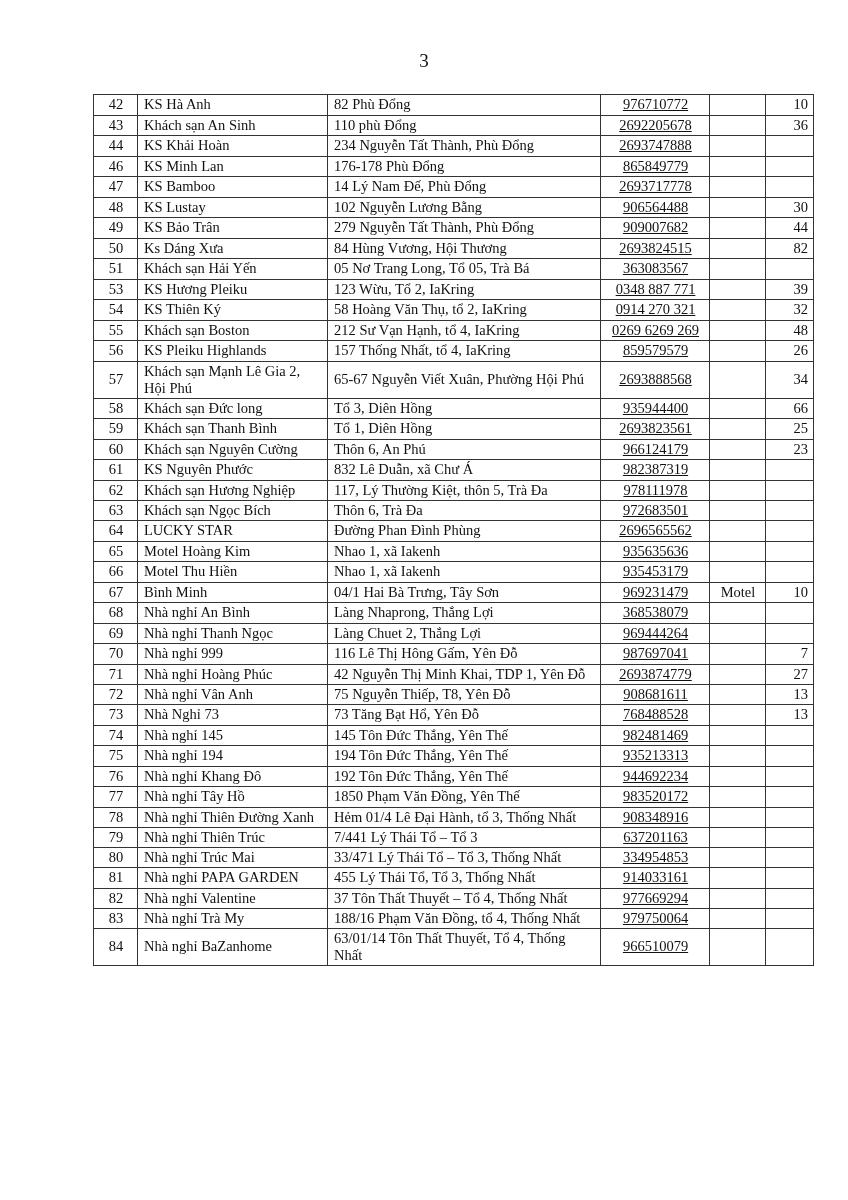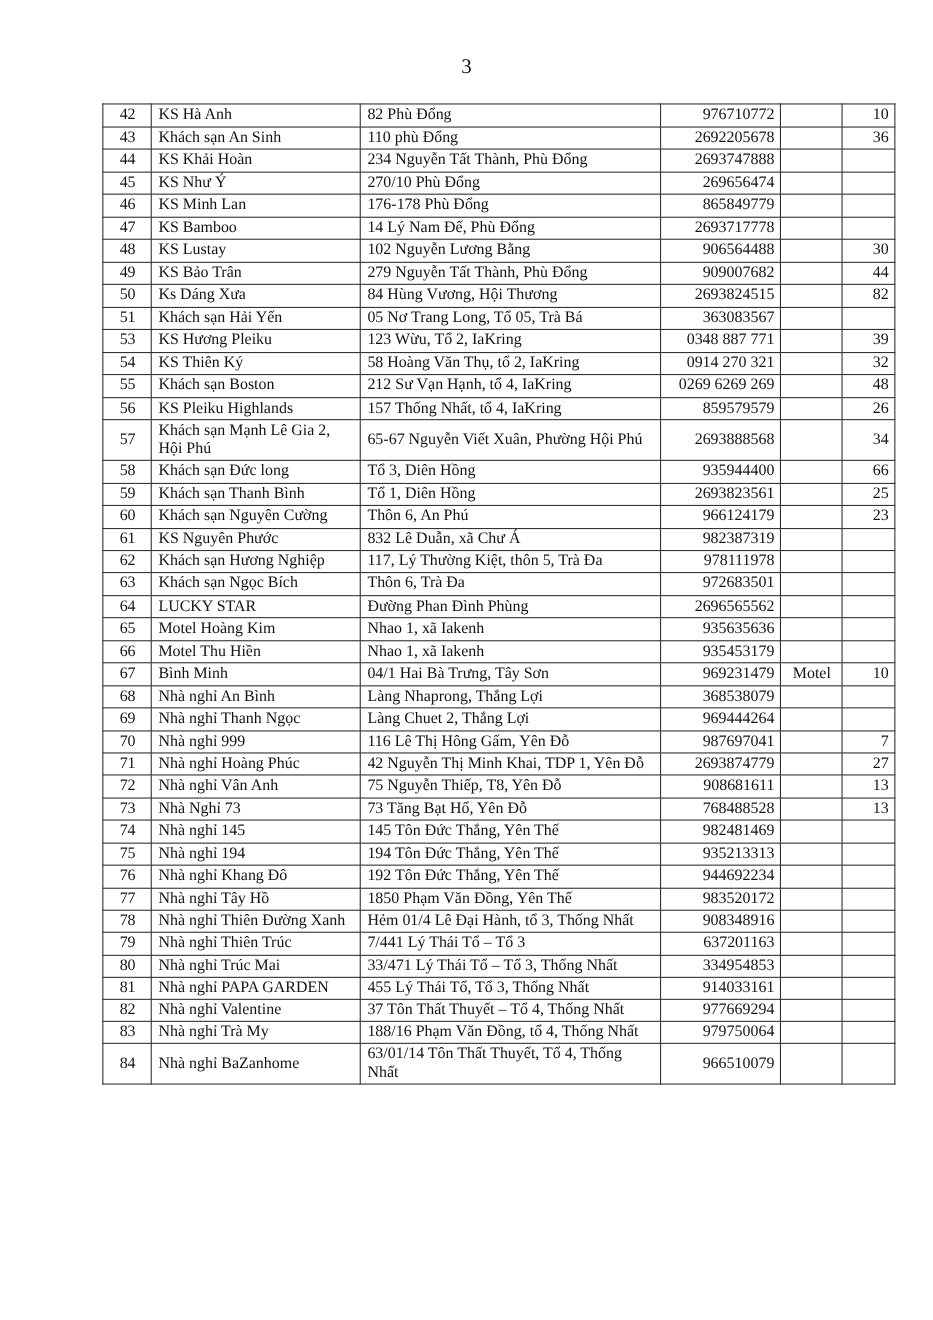--- a/index.html
+++ b/index.html
@@ -1,21 +1,21 @@
 <!DOCTYPE html>
 <html><head>
 <meta charset="utf-8">
 <style>
   html, body { margin: 0; padding: 0; background: #ffffff; }
   body { width: 848px; height: 1200px; position: relative; font-family: "Liberation Serif", serif; color: #111; }
   .page-number { position: absolute; top: 50px; left: 0; width: 848px; text-align: center; font-size: 19px; }
   table.listing { position: absolute; top: 94px; left: 93px; border-collapse: collapse; table-layout: fixed; width: 720px; font-size: 14.5px; line-height: 17px; }
   table.listing td { border: 1px solid #333; padding: 1px 5px 1px 6px; vertical-align: middle; }
   td.c-no { text-align: center; padding: 1px 2px; }
-  td.c-phone { text-align: right; }
+  td.c-phone { text-align: center; text-decoration: underline; }
   td.c-type { text-align: center; }
   td.c-rooms { text-align: right; padding-right: 7px; }
   tr.single td { height: 17.5px; }
 </style>
 </head>
 <body>
 
 <div class="page-number">3</div>
 
 <table class="listing">
@@ -46,28 +46,20 @@
       </tr>
       <tr class="single">
         <td class="c-no">44</td>
         <td class="c-name">KS Khải Hoàn</td>
         <td class="c-address">234 Nguyễn Tất Thành, Phù Đổng</td>
         <td class="c-phone">2693747888</td>
         <td class="c-type"></td>
         <td class="c-rooms"></td>
       </tr>
       <tr class="single">
-        <td class="c-no">45</td>
-        <td class="c-name">KS Như Ý</td>
-        <td class="c-address">270/10 Phù Đổng</td>
-        <td class="c-phone">269656474</td>
-        <td class="c-type"></td>
-        <td class="c-rooms"></td>
-      </tr>
-      <tr class="single">
         <td class="c-no">46</td>
         <td class="c-name">KS Minh Lan</td>
         <td class="c-address">176-178 Phù Đổng</td>
         <td class="c-phone">865849779</td>
         <td class="c-type"></td>
         <td class="c-rooms"></td>
       </tr>
       <tr class="single">
         <td class="c-no">47</td>
         <td class="c-name">KS Bamboo</td>

